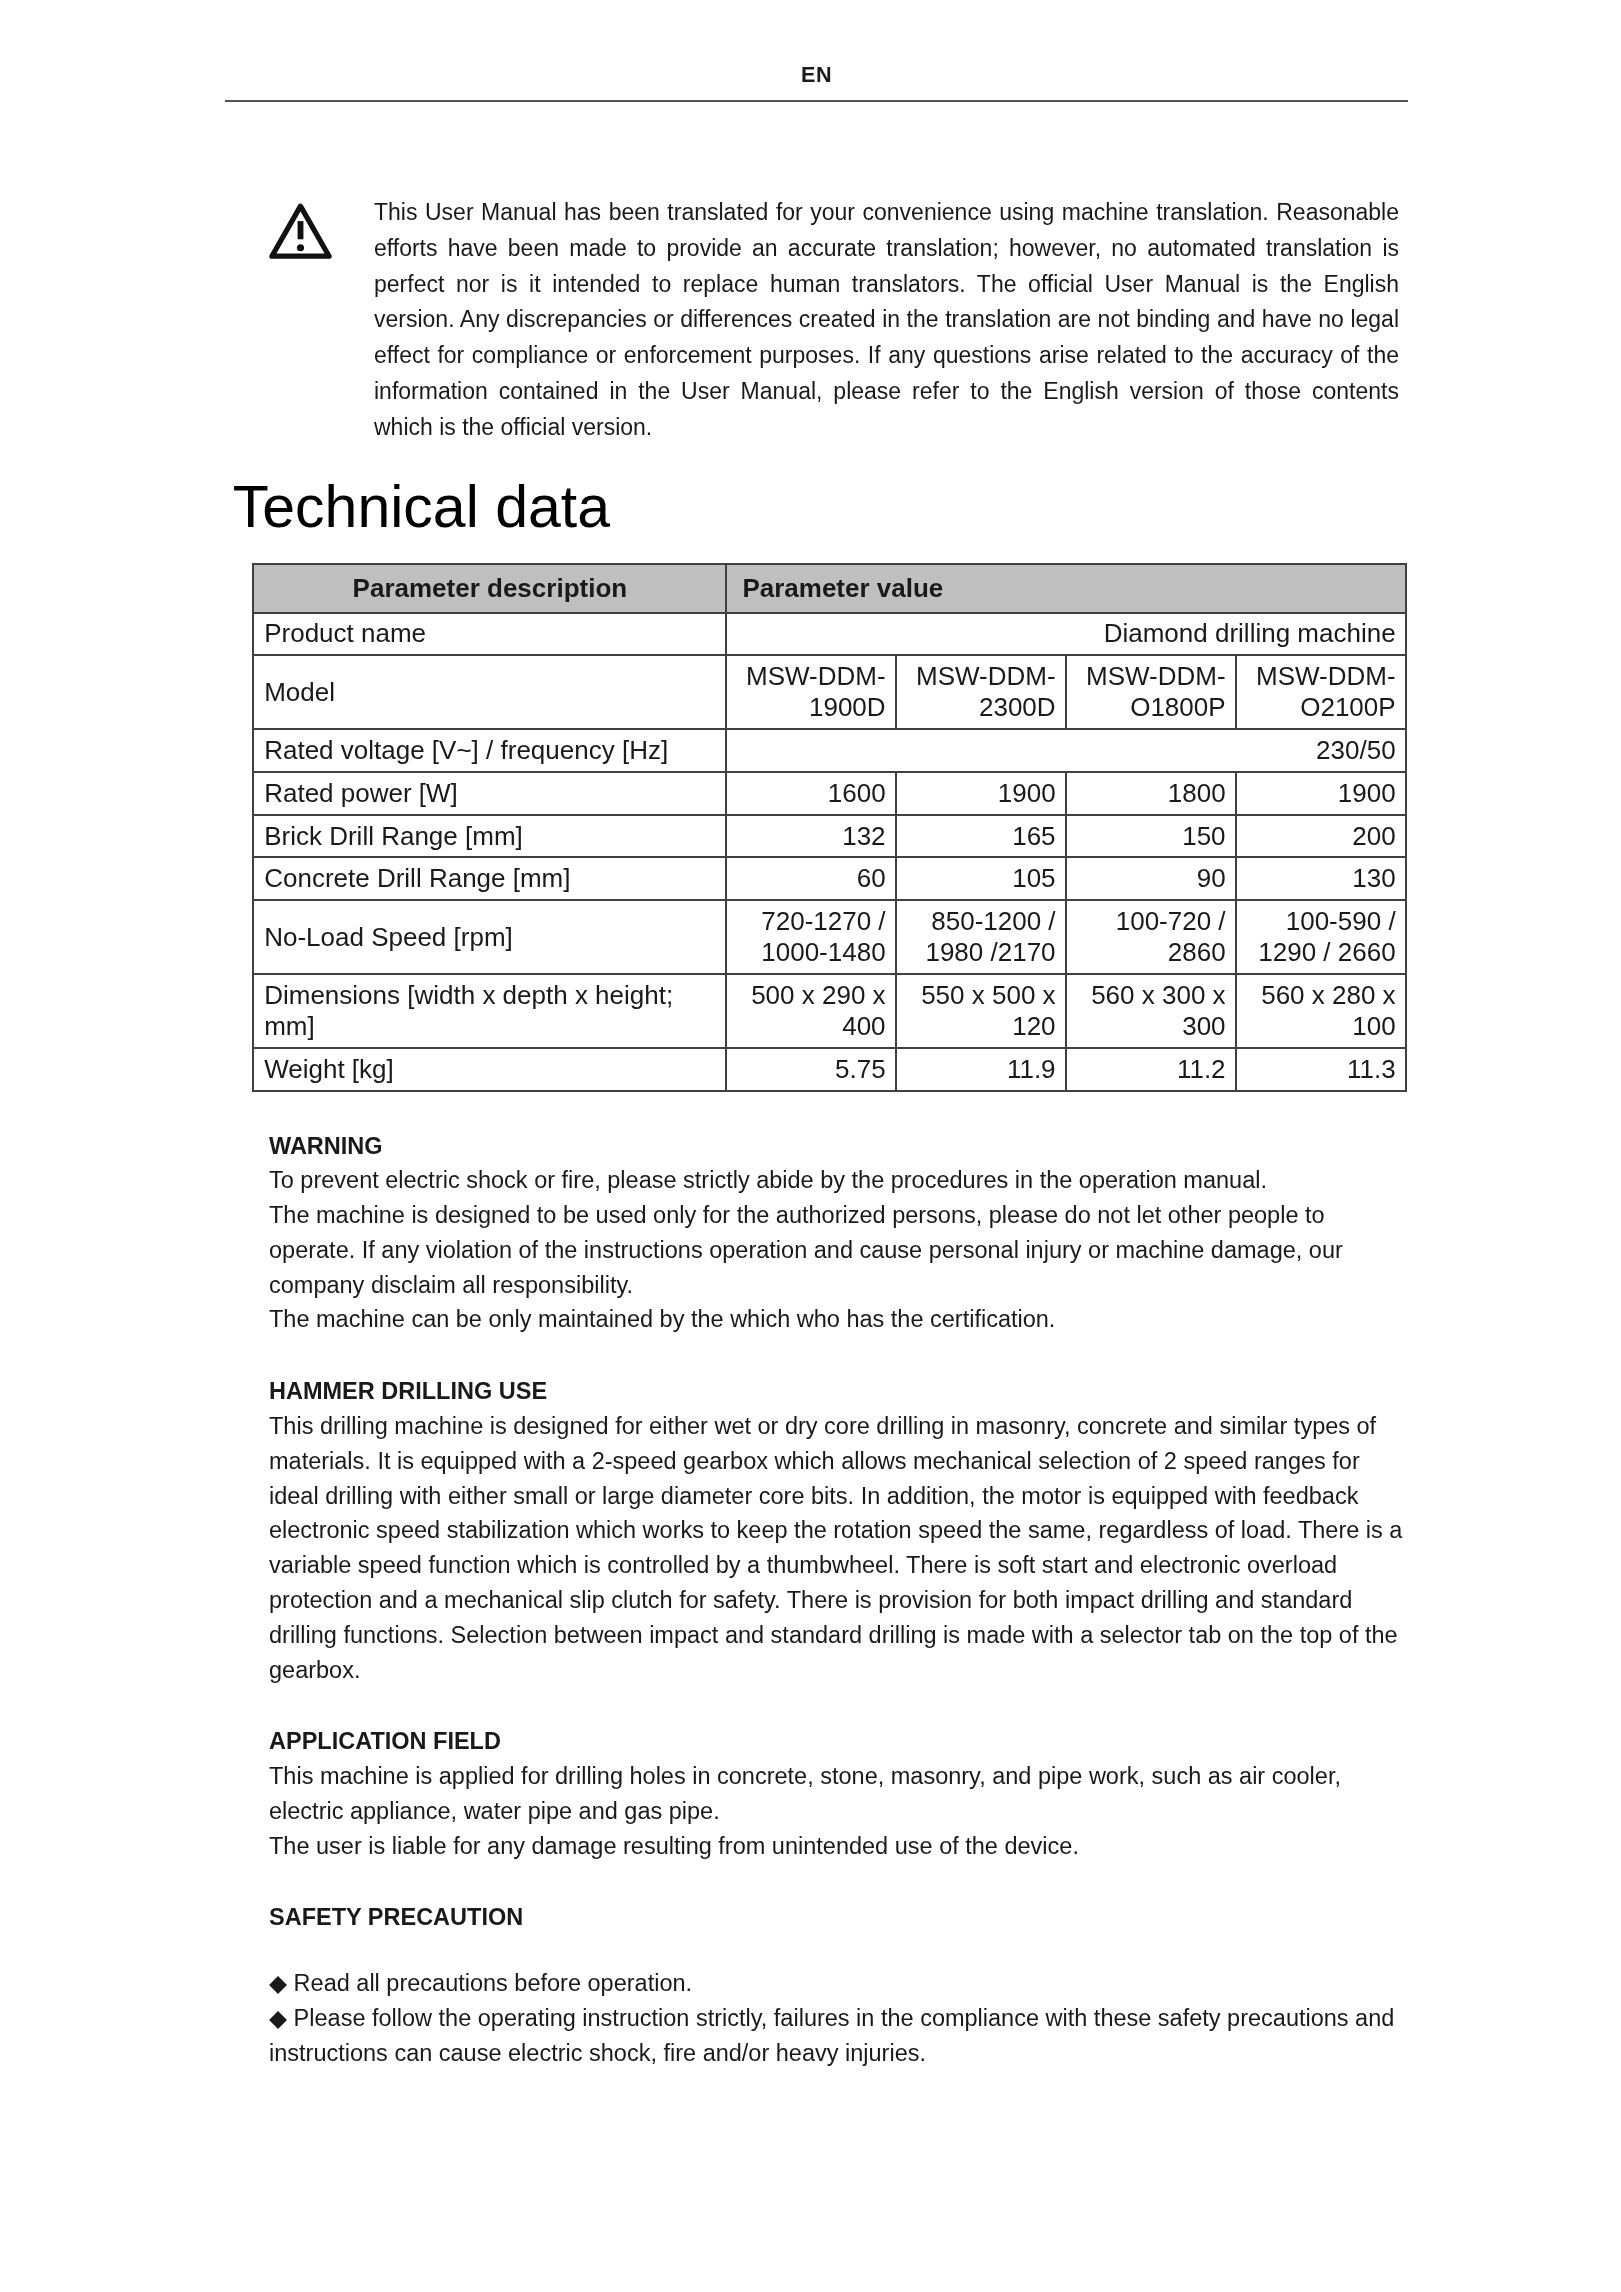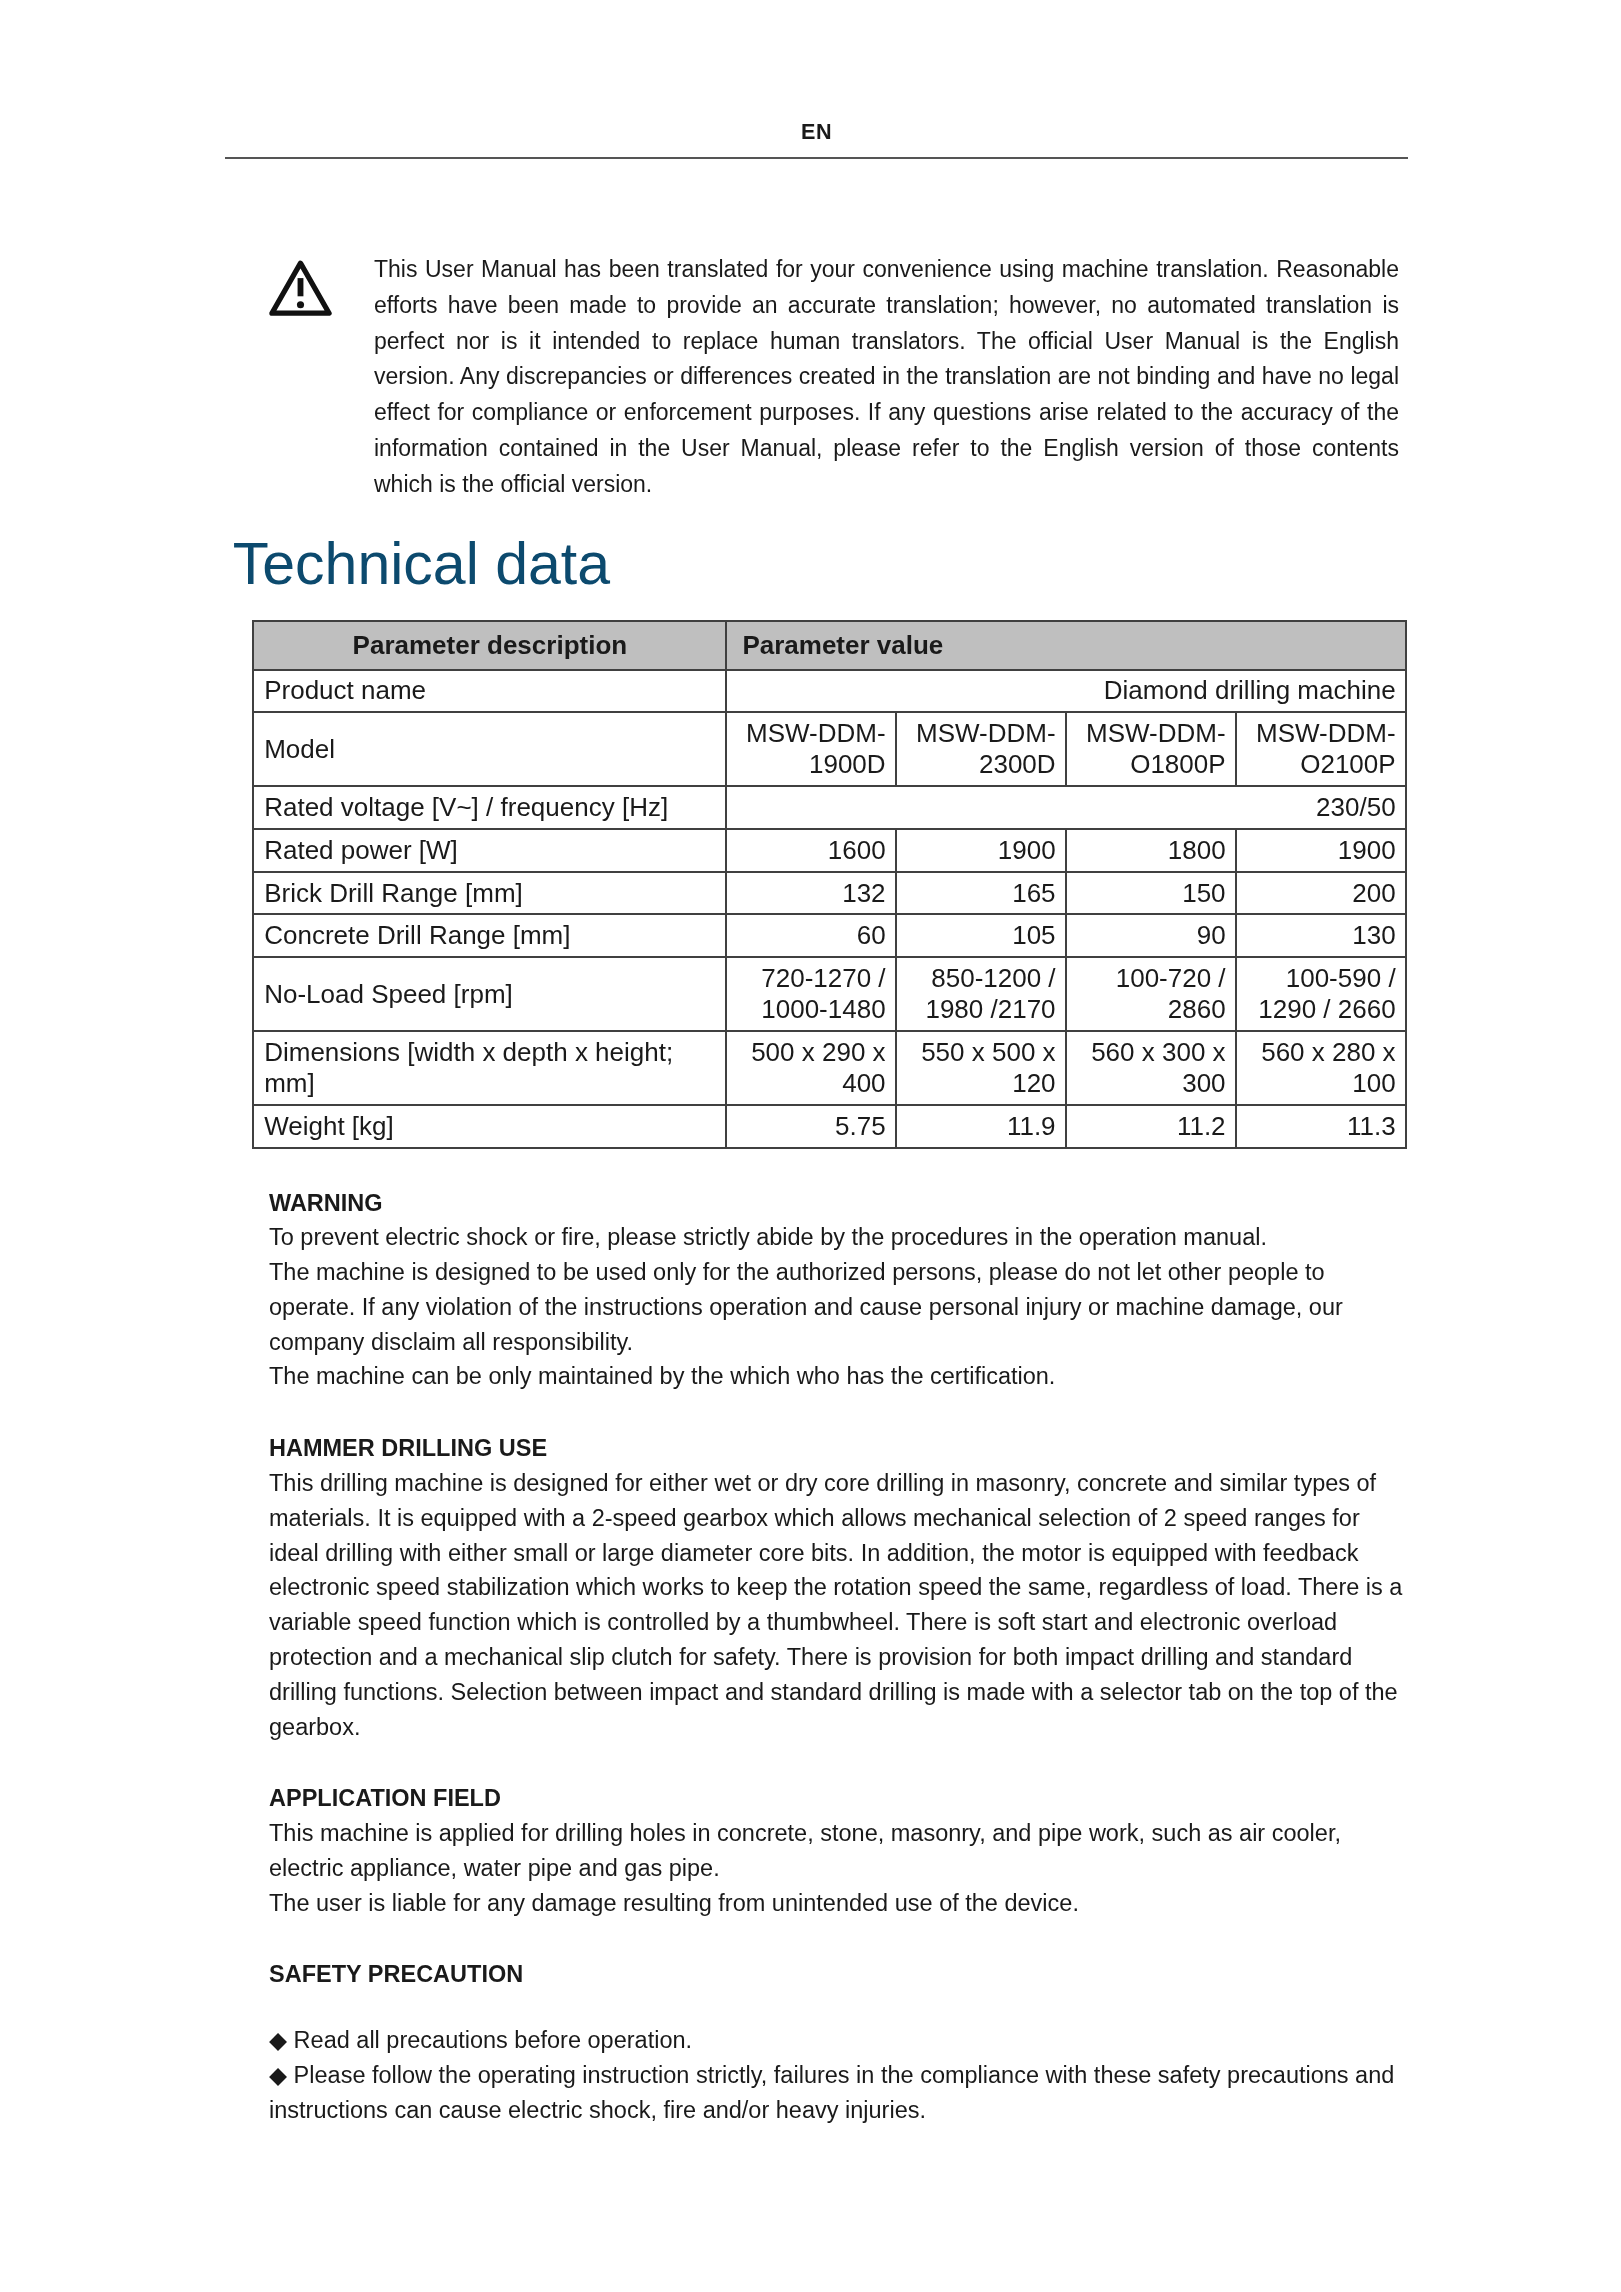--- a/index.html
+++ b/index.html
@@ -20,21 +20,21 @@
   .content {
     position: absolute;
     left: 225px;
     top: 0;
     width: 1183px;
   }
   .lang-header {
     text-align: center;
     font-weight: bold;
     font-size: 21.6px;
-    padding-top: 119px;
+    padding-top: 62px;
     letter-spacing: 0.5px;
   }
   .header-rule {
     border: none;
     border-top: 2px solid #555;
     margin-top: 11.8px;
   }
   .notice-row {
     display: flex;
     margin-top: 93px;
@@ -50,21 +50,21 @@
     font-size: 23px;
     line-height: 1.56;
     text-align: justify;
   }
   .doc-title {
     font-size: 59px;
     font-weight: 400;
     letter-spacing: 0px;
     margin-top: 27.4px;
     margin-left: 7.8px;
-    color: #0c4a6e;
+    color: #000000;
   }
   table.spec {
     border-collapse: collapse;
     margin-top: 21.6px;
     margin-left: 27.4px;
     width: 1152px;
     table-layout: fixed;
     font-size: 26px;
   }
   table.spec col.c-label { width: 473px; }

